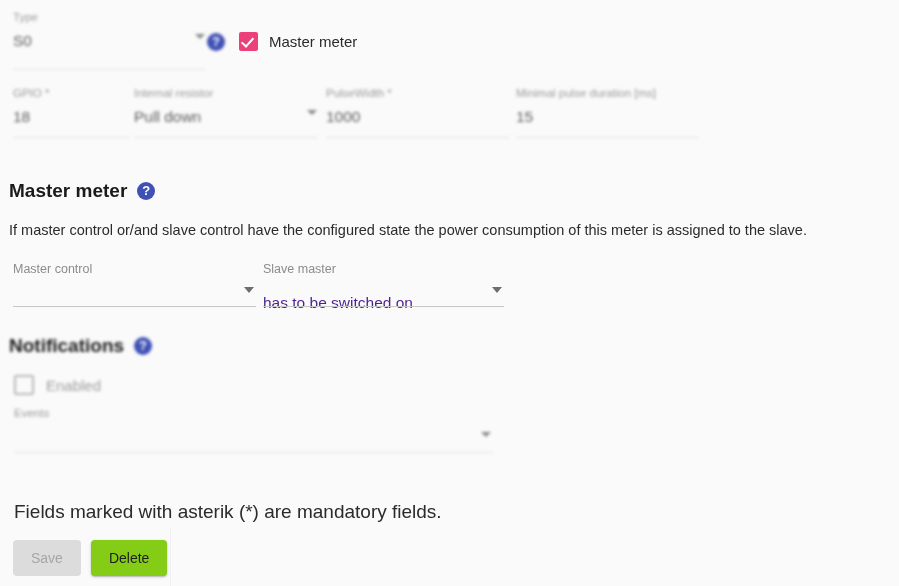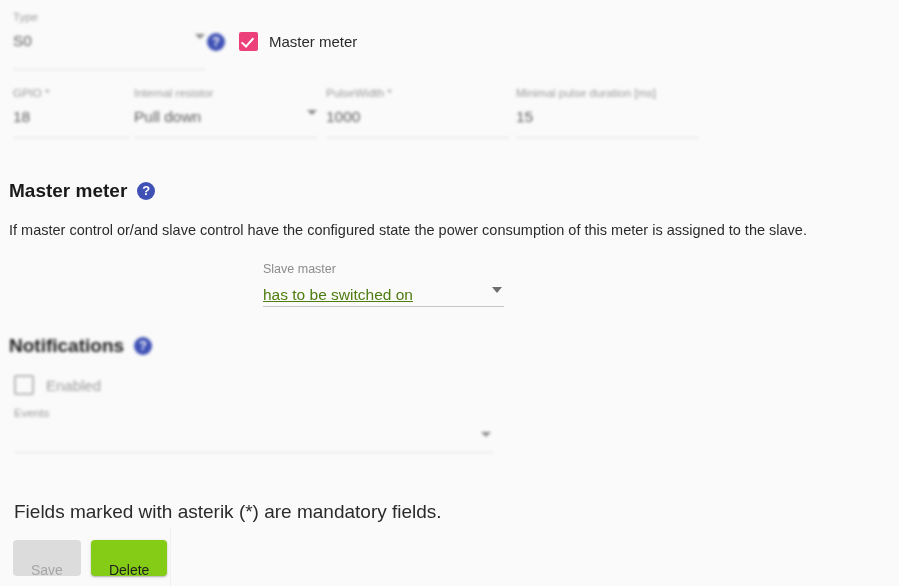--- a/index.html
+++ b/index.html
@@ -153,26 +153,25 @@
     position: absolute;
   }
   .sel .slabel {
     font-size: 12.5px;
     color: #8c8c8c;
     line-height: 15px;
     white-space: nowrap;
   }
   .sel .svalue {
     font-size: 15.5px;
-    color: #4d7c0f;
+    color: #4c1d95;
     line-height: 27px;
-    margin-top: 4px;
+    margin-top: 12px;
     white-space: nowrap;
     min-height: 27px;
-    text-decoration: underline;
   }
   .sel .sunderline {
     position: absolute;
     left: 0;
     bottom: 0;
     height: 1px;
     background: #c6c6c6;
   }
   .caret-sharp {
     position: absolute;
@@ -221,21 +220,21 @@
     left: 13px;
     top: 540px;
     display: flex;
     gap: 10px;
   }
   .btn {
     font-family: "Liberation Sans", sans-serif;
     font-size: 14px;
     border: none;
     border-radius: 4px;
-    padding: 12px 18px;
+    padding: 0 18px;
     height: 36px;
     line-height: 36px;
     cursor: pointer;
     white-space: nowrap;
   }
   .btn-save {
     background: #dcdcdc;
     color: #a6a6a6;
     cursor: default;
   }
@@ -293,20 +292,26 @@
     <div class="funderline" style="width:183px;"></div>
   </div>
 
   <div class="section-h" style="left:9px; top:180px;">
     <span class="h-text">Master meter</span>
     <span class="help-icon">?</span>
   </div>
 
   <div class="desc">If master control or/and slave control have the configured state the power consumption of this meter is assigned to the slave.</div>
 
+  <div class="sel" style="left:13px; top:262px; width:243px; height:45px;">
+    <div class="slabel">Master control</div>
+    <div class="svalue"></div>
+    <span class="caret-sharp" style="right:2px; top:25px;"></span>
+    <div class="sunderline" style="width:243px;"></div>
+  </div>
 
   <div class="sel" style="left:263px; top:262px; width:241px; height:45px;">
     <div class="slabel">Slave master</div>
     <div class="svalue">has to be switched on</div>
     <span class="caret-sharp" style="right:2px; top:25px;"></span>
     <div class="sunderline" style="width:241px;"></div>
   </div>
 
   <div class="section-h blurred-soft" style="left:9px; top:335px;">
     <span class="h-text">Notifications</span>

